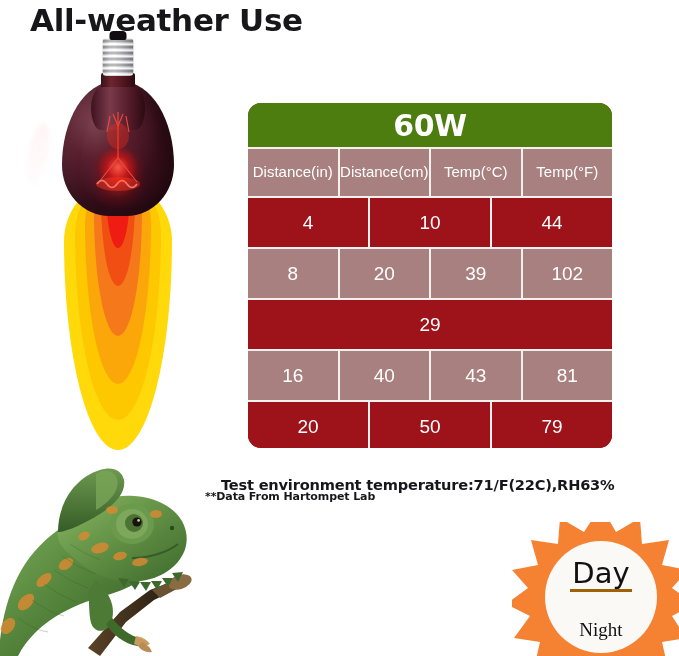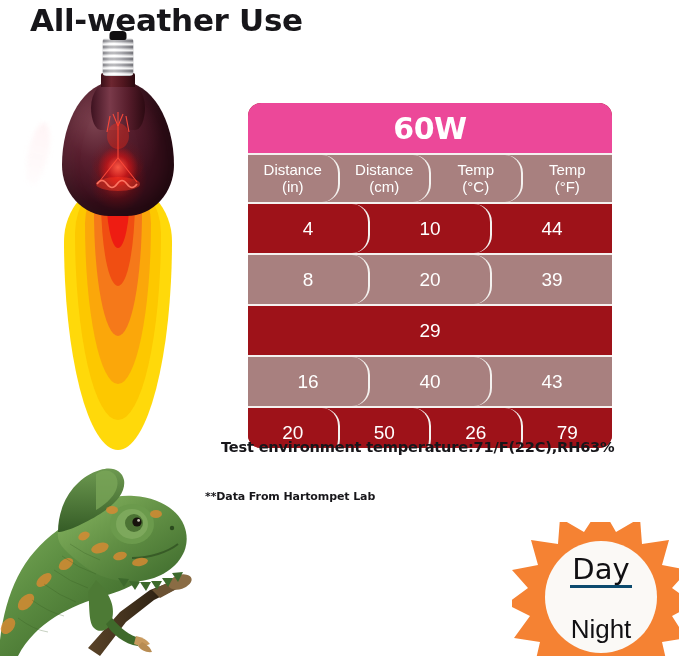--- a/index.html
+++ b/index.html
@@ -138,65 +138,64 @@
   
   .spec-table {
     position: absolute;
     left: 248px; top: 103px;
     width: 364px; height: 345px;
     border-radius: 13px;
     overflow: hidden;
     background: #9e1219;
   }
   .table-title {
-    height: 50px;
-    background: #ec4899;
+    height: 44px;
+    background: #4d7c0f;
     color: #ffffff;
     font-family: "DejaVu Sans", sans-serif;
     font-weight: bold;
     font-size: 30px;
     display: flex;
     align-items: center;
     justify-content: center;
     letter-spacing: -0.5px;
   }
   .t-row {
     display: flex;
     width: 100%;
   }
   .t-row.head { height: 47px; background: #a8807f; }
   .t-row.dark { height: 49px; background: #9e1219; }
   .t-row.light{ height: 49px; background: #a8807f; }
   .t-cell {
     flex: 1 1 0;
     display: flex;
-    flex-direction: column;
+    flex-direction: row;
     align-items: center;
     justify-content: center;
     color: #ffffff;
     font-size: 15.5px;
     line-height: 1.12;
     border-right: 2px solid #f4f1ef;
     box-sizing: border-box;
-    border-radius: 18px;
   }
   .t-cell:last-child { border-right: none; }
   .t-row.head .t-cell { font-size: 15px; }
   .t-row.dark .t-cell,
   .t-row.light .t-cell { font-size: 19px; }
   .t-sep-h {
     height: 2px;
     background: #f4f1ef;
     width: 100%;
   }
 
   
   .note-main {
     position: absolute;
-    left: 221px; top: 438px;
+    left: 221px; top: 476px;
     font-family: "DejaVu Sans", sans-serif;
     font-weight: bold;
     font-size: 14.6px;
     color: #17161a;
     letter-spacing: -0.2px;
     white-space: nowrap;
   }
   .note-sub {
     position: absolute;
     left: 205px; top: 490px;
@@ -225,25 +224,25 @@
     justify-content: center;
     padding-top: 6px;
     box-sizing: border-box;
   }
   .sun-day {
     font-family: "DejaVu Sans", sans-serif;
     font-size: 29px;
     color: #111013;
     line-height: 1.0;
     padding: 0 2px 1px 2px;
-    border-bottom: 3px solid #0c4a6e;
+    border-bottom: 3px solid #a16207;
   }
   .sun-night {
-    font-family: Liberation Sans, sans-serif;
-    font-size: 26px;
+    font-family: Liberation Serif, serif;
+    font-size: 19px;
     color: #111013;
     line-height: 1.05;
     padding-top: 2px;
     margin-top: 26px;
   }
 </style>
 </head>
 <body>
 
 <div class="page-title">All-weather Use</div>
@@ -402,42 +401,43 @@
     <div class="t-cell">10</div>
     <div class="t-cell">44</div>
   </div>
 
   <div class="t-sep-h"></div>
 
   <div class="t-row light">
     <div class="t-cell">8</div>
     <div class="t-cell">20</div>
     <div class="t-cell">39</div>
+    <div class="t-cell">102</div>
   </div>
 
   <div class="t-sep-h"></div>
 
   <div class="t-row dark">
     <div class="t-cell">29</div>
   </div>
 
   <div class="t-sep-h"></div>
 
   <div class="t-row light">
     <div class="t-cell">16</div>
     <div class="t-cell">40</div>
     <div class="t-cell">43</div>
+    <div class="t-cell">81</div>
   </div>
 
   <div class="t-sep-h"></div>
 
   <div class="t-row dark">
     <div class="t-cell">20</div>
     <div class="t-cell">50</div>
-    <div class="t-cell">26</div>
     <div class="t-cell">79</div>
   </div>
 </div>
 
 <div class="note-main">Test environment temperature:71/F(22C),RH63%</div>
 <div class="note-sub">**Data From Hartompet Lab</div>
 
 <div class="sun-badge">
   <svg width="178" height="148" viewBox="0 0 178 148">
     <path d="M89 -16

